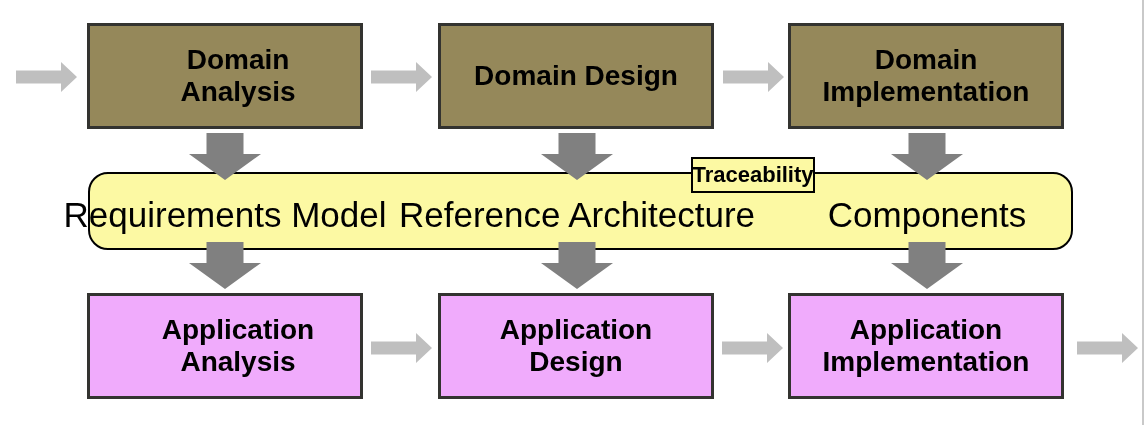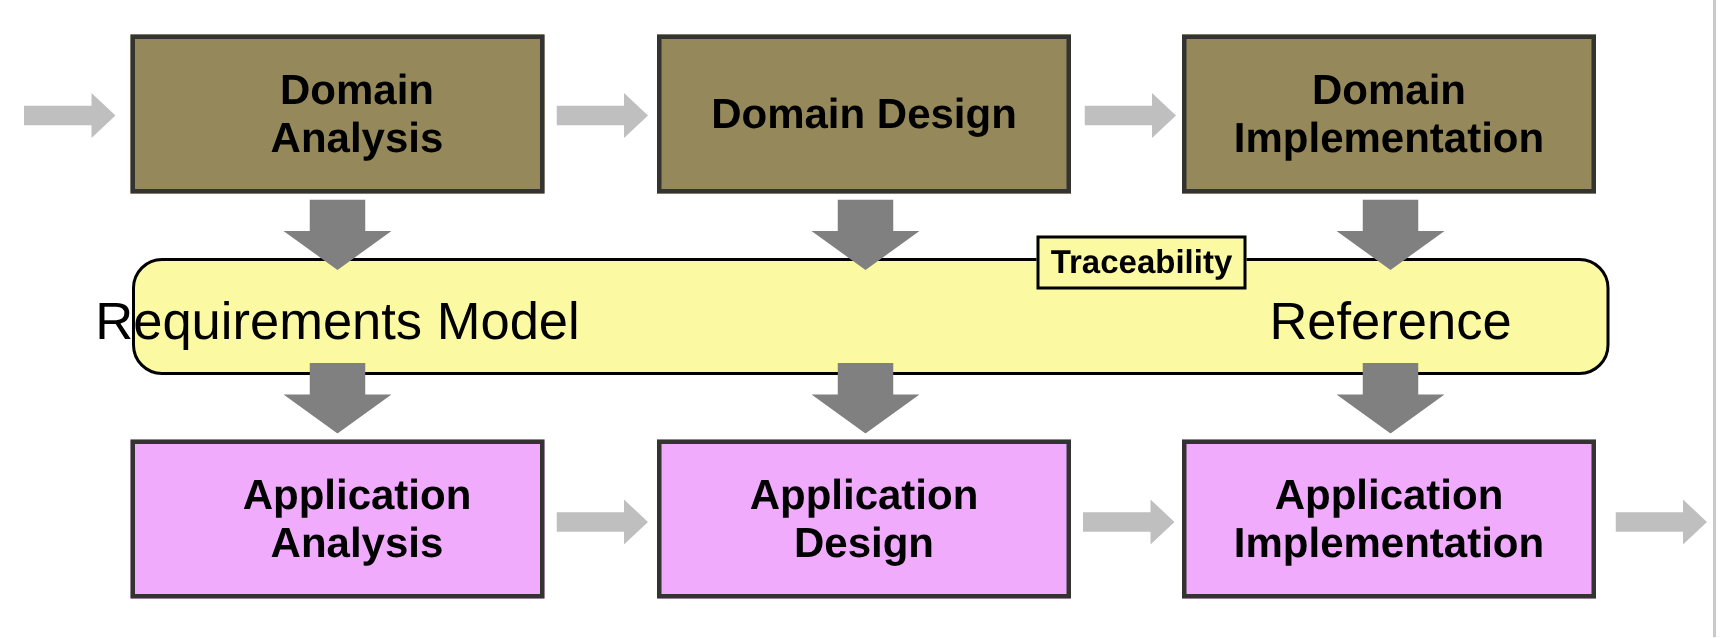--- a/index.html
+++ b/index.html
@@ -45,21 +45,21 @@
   .band-label {
     position: absolute;
     top: 195px;
     transform: translateX(-50%);
     font-size: 35px;
     white-space: nowrap;
   }
   .tag {
     position: absolute;
     left: 691px; top: 157px;
-    width: 140px; height: 36px;
+    width: 124px; height: 36px;
     box-sizing: border-box;
     background: #fcf9a3;
     border: 2px solid #000000;
     display: flex;
     align-items: center;
     justify-content: center;
     font-weight: bold;
     font-size: 22px;
   }
 
@@ -75,21 +75,22 @@
     background: #c9c9c9;
   }
 </style>
 </head>
 <body>
 
 <div class="stage">
 
   <div class="band"></div>
   <span class="band-label" style="left:225px">Requirements Model</span>
-  <span class="band-label" style="left:927px">Reference</span>
+  <span class="band-label" style="left:577px">Reference Architecture</span>
+  <span class="band-label" style="left:927px">Components</span>
   <div class="tag">
     <span>Traceability</span>
   </div>
 
   <svg class="varrow" style="left:189px; top:133px" viewBox="0 0 72 47">
       <polygon points="17.5,0 54.5,0 54.5,21 72,21 36,47 0,21 17.5,21"></polygon>
     </svg>
   <svg class="varrow" style="left:541px; top:133px" viewBox="0 0 72 47">
       <polygon points="17.5,0 54.5,0 54.5,21 72,21 36,47 0,21 17.5,21"></polygon>
     </svg>

